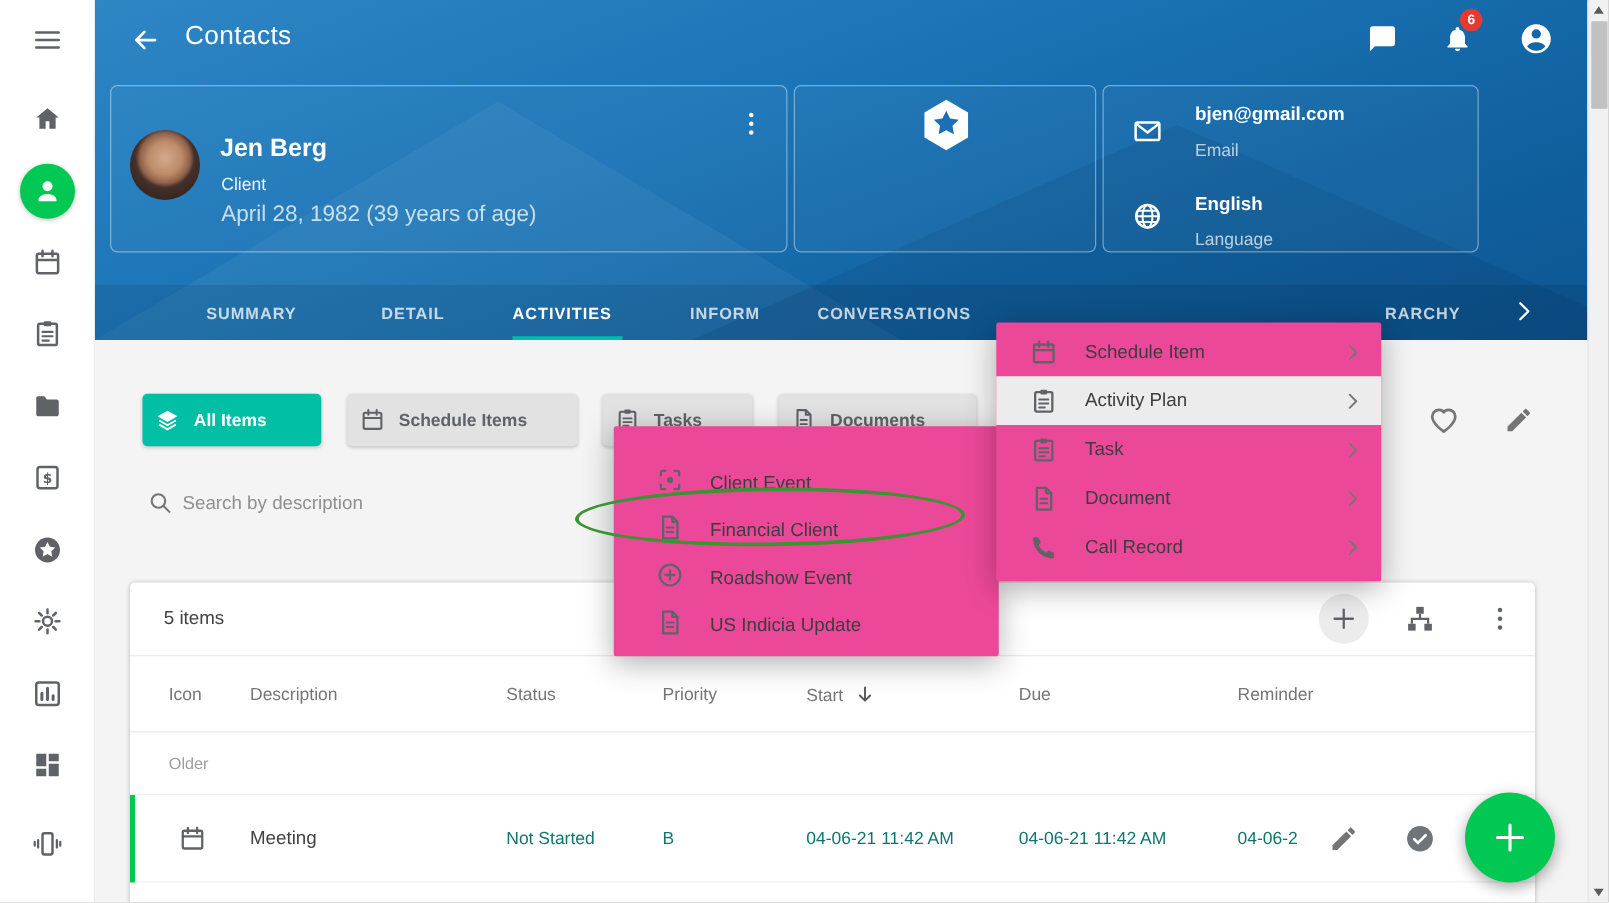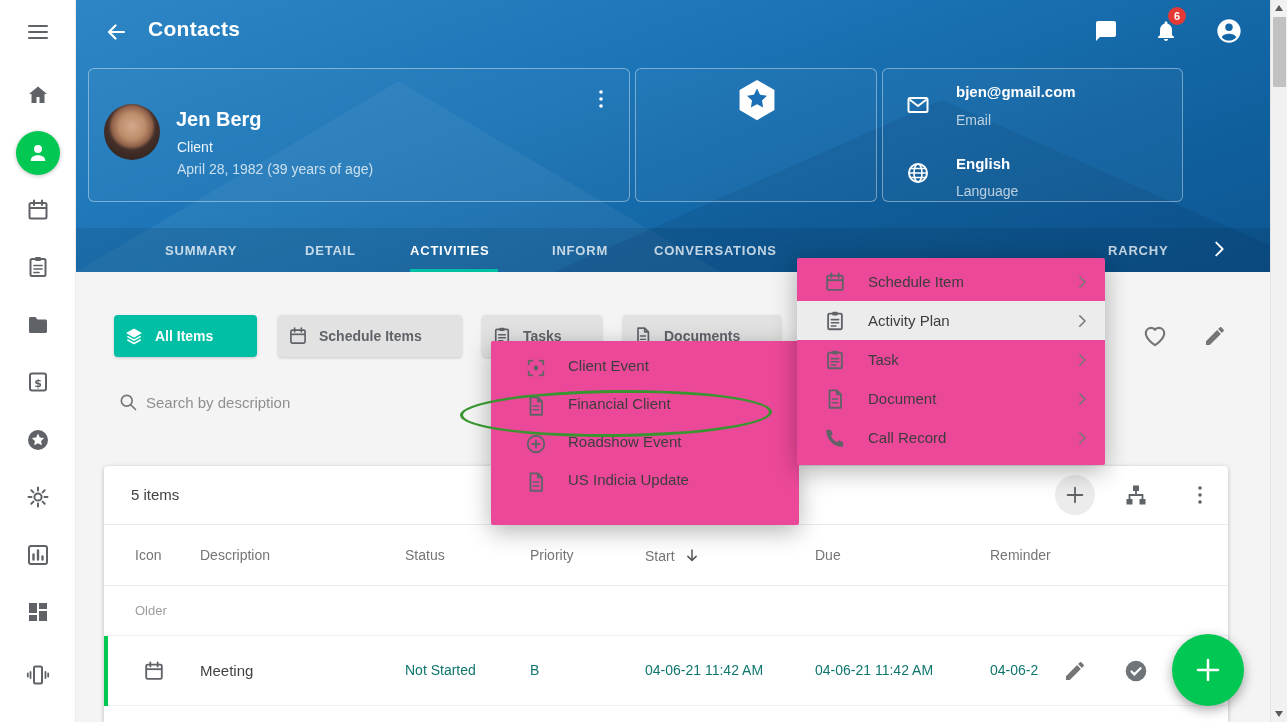--- a/index.html
+++ b/index.html
@@ -17,30 +17,30 @@
   .sicon{position:absolute;left:26px;width:24px;height:24px;color:#5f6368;cursor:pointer}
   .side-contact{position:absolute;left:16px;top:131px;width:44px;height:44px;border-radius:50%;background:#00c853;color:#fff;display:flex;align-items:center;justify-content:center;cursor:pointer;box-shadow:0 1px 4px rgba(0,0,0,.25)}
 
   
   .hero{position:absolute;left:76px;top:0;width:1194px;height:272px;color:#fff;overflow:hidden;
         background:linear-gradient(160deg,#2e86c5 0%,#1b74b6 40%,#10619f 75%,#0d5692 100%)}
   .mtn{position:absolute}
   .m1{left:0;top:60px;width:60%;height:212px;clip-path:polygon(0 100%,45% 10%,90% 100%);background:rgba(255,255,255,.05)}
   .m2{left:40%;top:100px;width:65%;height:172px;clip-path:polygon(0 100%,50% 0,100% 100%);background:rgba(9,40,80,.12)}
   .back{position:absolute;left:28px;top:20px;color:#fff;cursor:pointer}
-  .title{position:absolute;left:72px;top:17px;font-size:21px;font-weight:bold;letter-spacing:.3px}
+  .title{position:absolute;left:72px;top:17px;font-size:21px;font-weight:normal;letter-spacing:.3px}
   .topbtn{position:absolute;top:19px;color:#fff;cursor:pointer}
   .badge{position:absolute;left:1092px;top:7px;min-width:18px;height:18px;border-radius:9px;background:#e53935;color:#fff;
          font-size:11px;font-weight:bold;display:flex;align-items:center;justify-content:center;padding:0 4px;z-index:2}
   .pcard{position:absolute;top:68px;height:134px;border:1px solid rgba(255,255,255,.4);border-radius:6px;background:rgba(255,255,255,.03)}
   .avatar{position:absolute;left:15px;top:35px;width:56px;height:56px;border-radius:50%;
           background:radial-gradient(circle at 50% 40%,#d3a98c 0%,#bd8c6a 30%,#90614a 46%,#45302a 54%,#271a18 100%)}
   .pname{position:absolute;left:87px;top:39px;font-size:20px;font-weight:bold}
   .ptype{position:absolute;left:88px;top:70px;font-size:14px;color:rgba(255,255,255,.92)}
-  .pbirth{position:absolute;left:88px;top:92px;font-size:14px;color:rgba(255,255,255,.75)}
+  .pbirth{position:absolute;left:88px;top:92px;font-size:18px;color:rgba(255,255,255,.75)}
   .cdots{position:absolute;left:500px;top:18px;color:#fff;cursor:pointer}
   .info-ic{position:absolute;left:23px;color:#fff}
   .info-strong{position:absolute;left:73px;font-size:15px;font-weight:bold}
   .info-sub{position:absolute;left:73px;font-size:14px;color:rgba(255,255,255,.7)}
   .tabs{position:absolute;left:0;top:228px;width:100%;height:44px;background:rgba(0,0,0,.09)}
   .tab{position:absolute;top:15px;font-size:13px;font-weight:bold;letter-spacing:.8px;color:rgba(255,255,255,.75);cursor:pointer}
   .tab.active{color:#fff}
   .tab-underline{position:absolute;left:334px;bottom:0;width:88px;height:3px;background:#00bfa5}
   .tab-chev{position:absolute;left:1132px;top:10px;color:#fff;cursor:pointer}
 
@@ -77,21 +77,21 @@
 
   
   .menu{position:absolute;background:#ec4899;box-shadow:0 6px 24px rgba(0,0,0,.3);border-radius:2px}
   .menu-right{left:797px;top:258px;width:308px;padding:4px 0 8px;z-index:21}
   .menu-left{left:491px;top:341px;width:308px;padding:16px 0;z-index:20}
   .mitem{height:39px;display:flex;align-items:center;padding:0 14px 0 27px;font-size:15px;color:#3d3d3d;cursor:pointer}
   .mitem.hl{background:#ececec}
   .mitem .mi{color:#5f6368;margin-right:22px;flex:0 0 auto}
   .mitem .lbl{flex:1}
   .mitem .chev{color:#757575}
-  .smitem{height:38px;display:flex;align-items:flex-start;padding:0 14px 0 34px;font-size:15px;color:#3d3d3d;cursor:pointer}
+  .smitem{height:38px;display:flex;align-items:flex-end;padding:0 14px 0 34px;font-size:15px;color:#3d3d3d;cursor:pointer}
   .smitem .mi{color:#5f6368;margin-right:21px;flex:0 0 auto}
   .annot{position:absolute;left:460px;top:390px;width:312px;height:47px;border:3px solid #39952f;border-radius:50%;
          transform:rotate(-.6deg);z-index:23;pointer-events:none}
 
   
   .fab{position:absolute;left:1172px;top:634px;width:72px;height:72px;border-radius:50%;background:#00c853;color:#fff;
        display:flex;align-items:center;justify-content:center;box-shadow:0 4px 12px rgba(0,0,0,.35);cursor:pointer;z-index:25;border:none}
   .sb{position:absolute;right:0;top:0;width:17px;height:100%;background:#f1f1f1;border-left:1px solid #e3e3e3;z-index:30}
   .sb-up{position:absolute;top:5px;left:4px;width:0;height:0;border-left:4.5px solid transparent;border-right:4.5px solid transparent;border-bottom:6px solid #5a5a5a;cursor:pointer}
   .sb-thumb{position:absolute;top:17px;left:2px;width:13px;height:70px;background:#c1c1c1;border-radius:1px;cursor:pointer}

